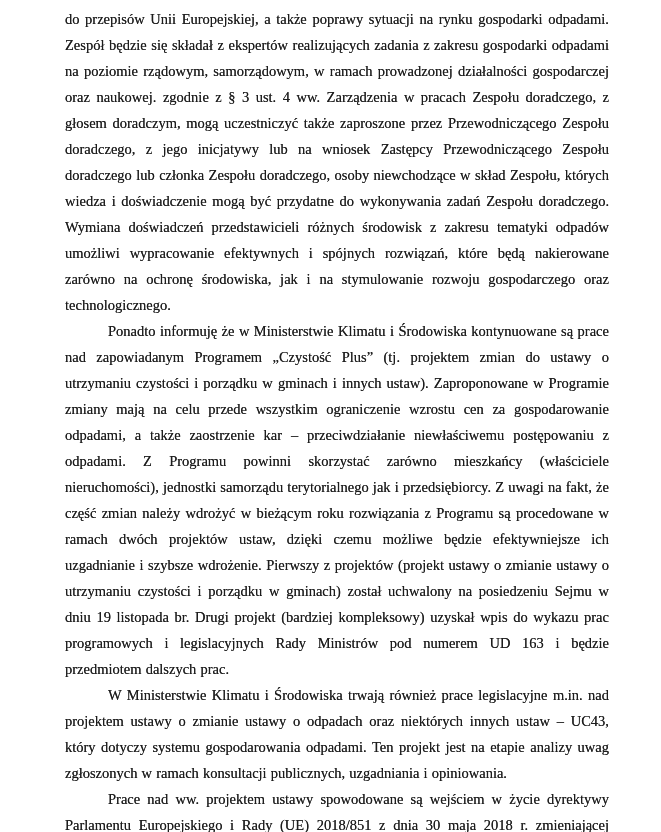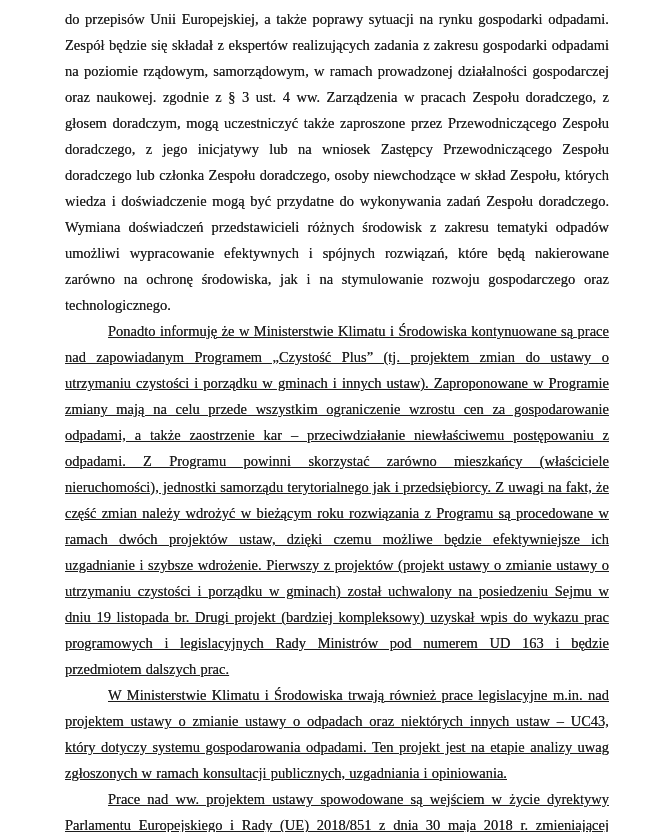--- a/index.html
+++ b/index.html
@@ -25,21 +25,20 @@
     font-size: 14.5px;
     line-height: 26px;
     text-align: justify;
     color: #1d1d1d;
     
     text-shadow: 0 0 0.5px rgba(35, 35, 35, 0.85);
     word-spacing: 0.5px;
   }
   p.indent {
     text-indent: 43px;
-    text-decoration: underline;
   }
   
   p.cutoff {
     text-align-last: justify;
   }
 </style>
 </head>
 <body>
 
 <div class="page">

